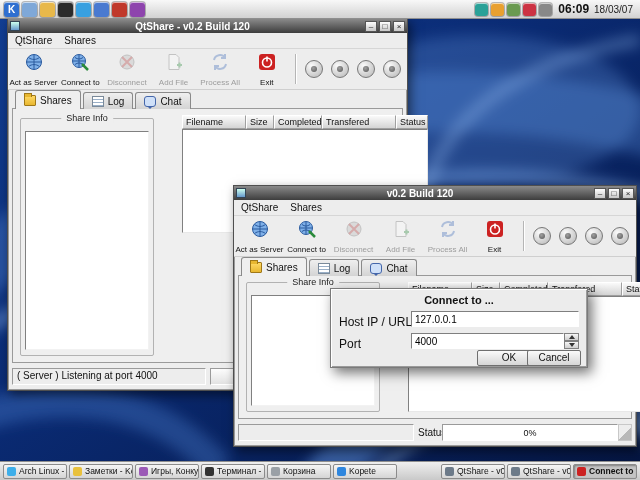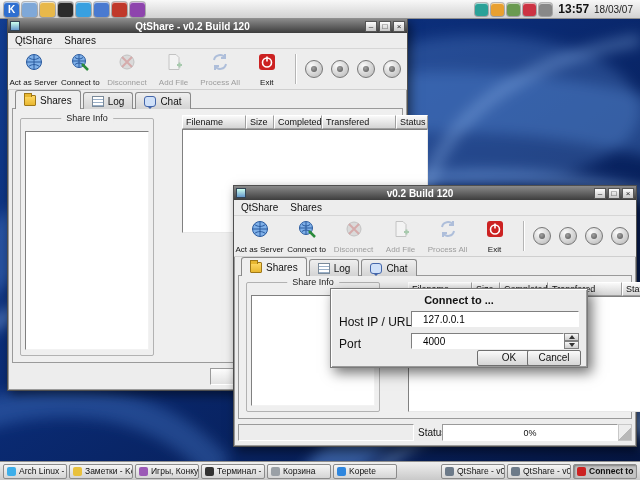--- a/index.html
+++ b/index.html
@@ -102,21 +102,21 @@
     background:linear-gradient(135deg, transparent 55%, #b8b8b8 55%); border:1px solid #c8c8c8; }
 
   
   .dialog { position:absolute; left:330px; top:288px; width:258px; height:80px; background:#ececec;
     border:1px solid #7a7a7a; box-shadow: inset 1px 1px 0 #ffffff, inset -1px -1px 0 #9a9a9a,
     4px 5px 12px rgba(0,0,0,.55); z-index:30; }
   .dlg-title { position:absolute; top:5px; left:0; right:0; text-align:center; font-weight:bold;
     font-size:11px; color:#111; }
   .dlg-label { position:absolute; font-size:12px; color:#111; }
   .field { position:absolute; height:16px; border:1px solid; border-color:#7f7f7f #fff #fff #7f7f7f;
-    background:#fff; font-size:10px; font-family:"Liberation Sans", sans-serif; padding:0 11px; }
+    background:#fff; font-size:10px; font-family:"Liberation Sans", sans-serif; padding:0 3px; }
   .spin { position:absolute; width:15px; height:16px; display:flex; flex-direction:column; }
   .spb { flex:1; background:linear-gradient(#f6f6f6,#cfcfcf); border:1px solid #808080;
     display:flex; align-items:center; justify-content:center; }
   .spb.up::after { content:""; border-left:3px solid transparent; border-right:3px solid transparent;
     border-bottom:4px solid #333; }
   .spb.dn::after { content:""; border-left:3px solid transparent; border-right:3px solid transparent;
     border-top:4px solid #333; }
   .btn { position:absolute; height:16px; background:linear-gradient(#fafafa,#d6d6d6);
     border:1px solid #6f6f6f; border-radius:2px; font-size:10px; line-height:14px;
     text-align:center; color:#111; }
@@ -172,21 +172,21 @@
     <span class="picon launch6"></span>
     <span class="picon launch7"></span>
     <span class="picon launch8"></span>
     <span class="sp"></span>
     <span class="picon tray tray1"></span>
     <span class="picon tray tray2"></span>
     <span class="picon tray tray3"></span>
     <span class="picon tray tray4"></span>
     <span class="picon tray tray5"></span>
     <span class="clock">
-      <span class="clock-time">13:57</span>
+      <span class="clock-time">06:09</span>
       <span class="clock-date">18/03/07</span>
     </span>
   </div>
 
   <div class="window win1">
     <div class="titlebar">
       <span class="wicon"></span>
       <span class="wtitle">QtShare - v0.2 Build 120</span>
       <span class="wbtn">–</span>
       <span class="wbtn">□</span>
@@ -271,20 +271,21 @@
     <div class="table">
       <div class="thead">
         <span class="th c0">Filename</span>
         <span class="th c1">Size</span>
         <span class="th c2">Completed</span>
         <span class="th c3">Transfered</span>
         <span class="th c4">Status</span>
       </div>
       <div class="tbody"></div>
     </div>
+    <div class="spanel status-left">( Server ) Listening at port 4000</div>
     <div class="spanel status-bar"></div>
   </div>
 
   <div class="window win2">
     <div class="titlebar">
       <span class="wicon"></span>
       <span class="wtitle">v0.2 Build 120</span>
       <span class="wbtn">–</span>
       <span class="wbtn">□</span>
       <span class="wbtn">×</span>

